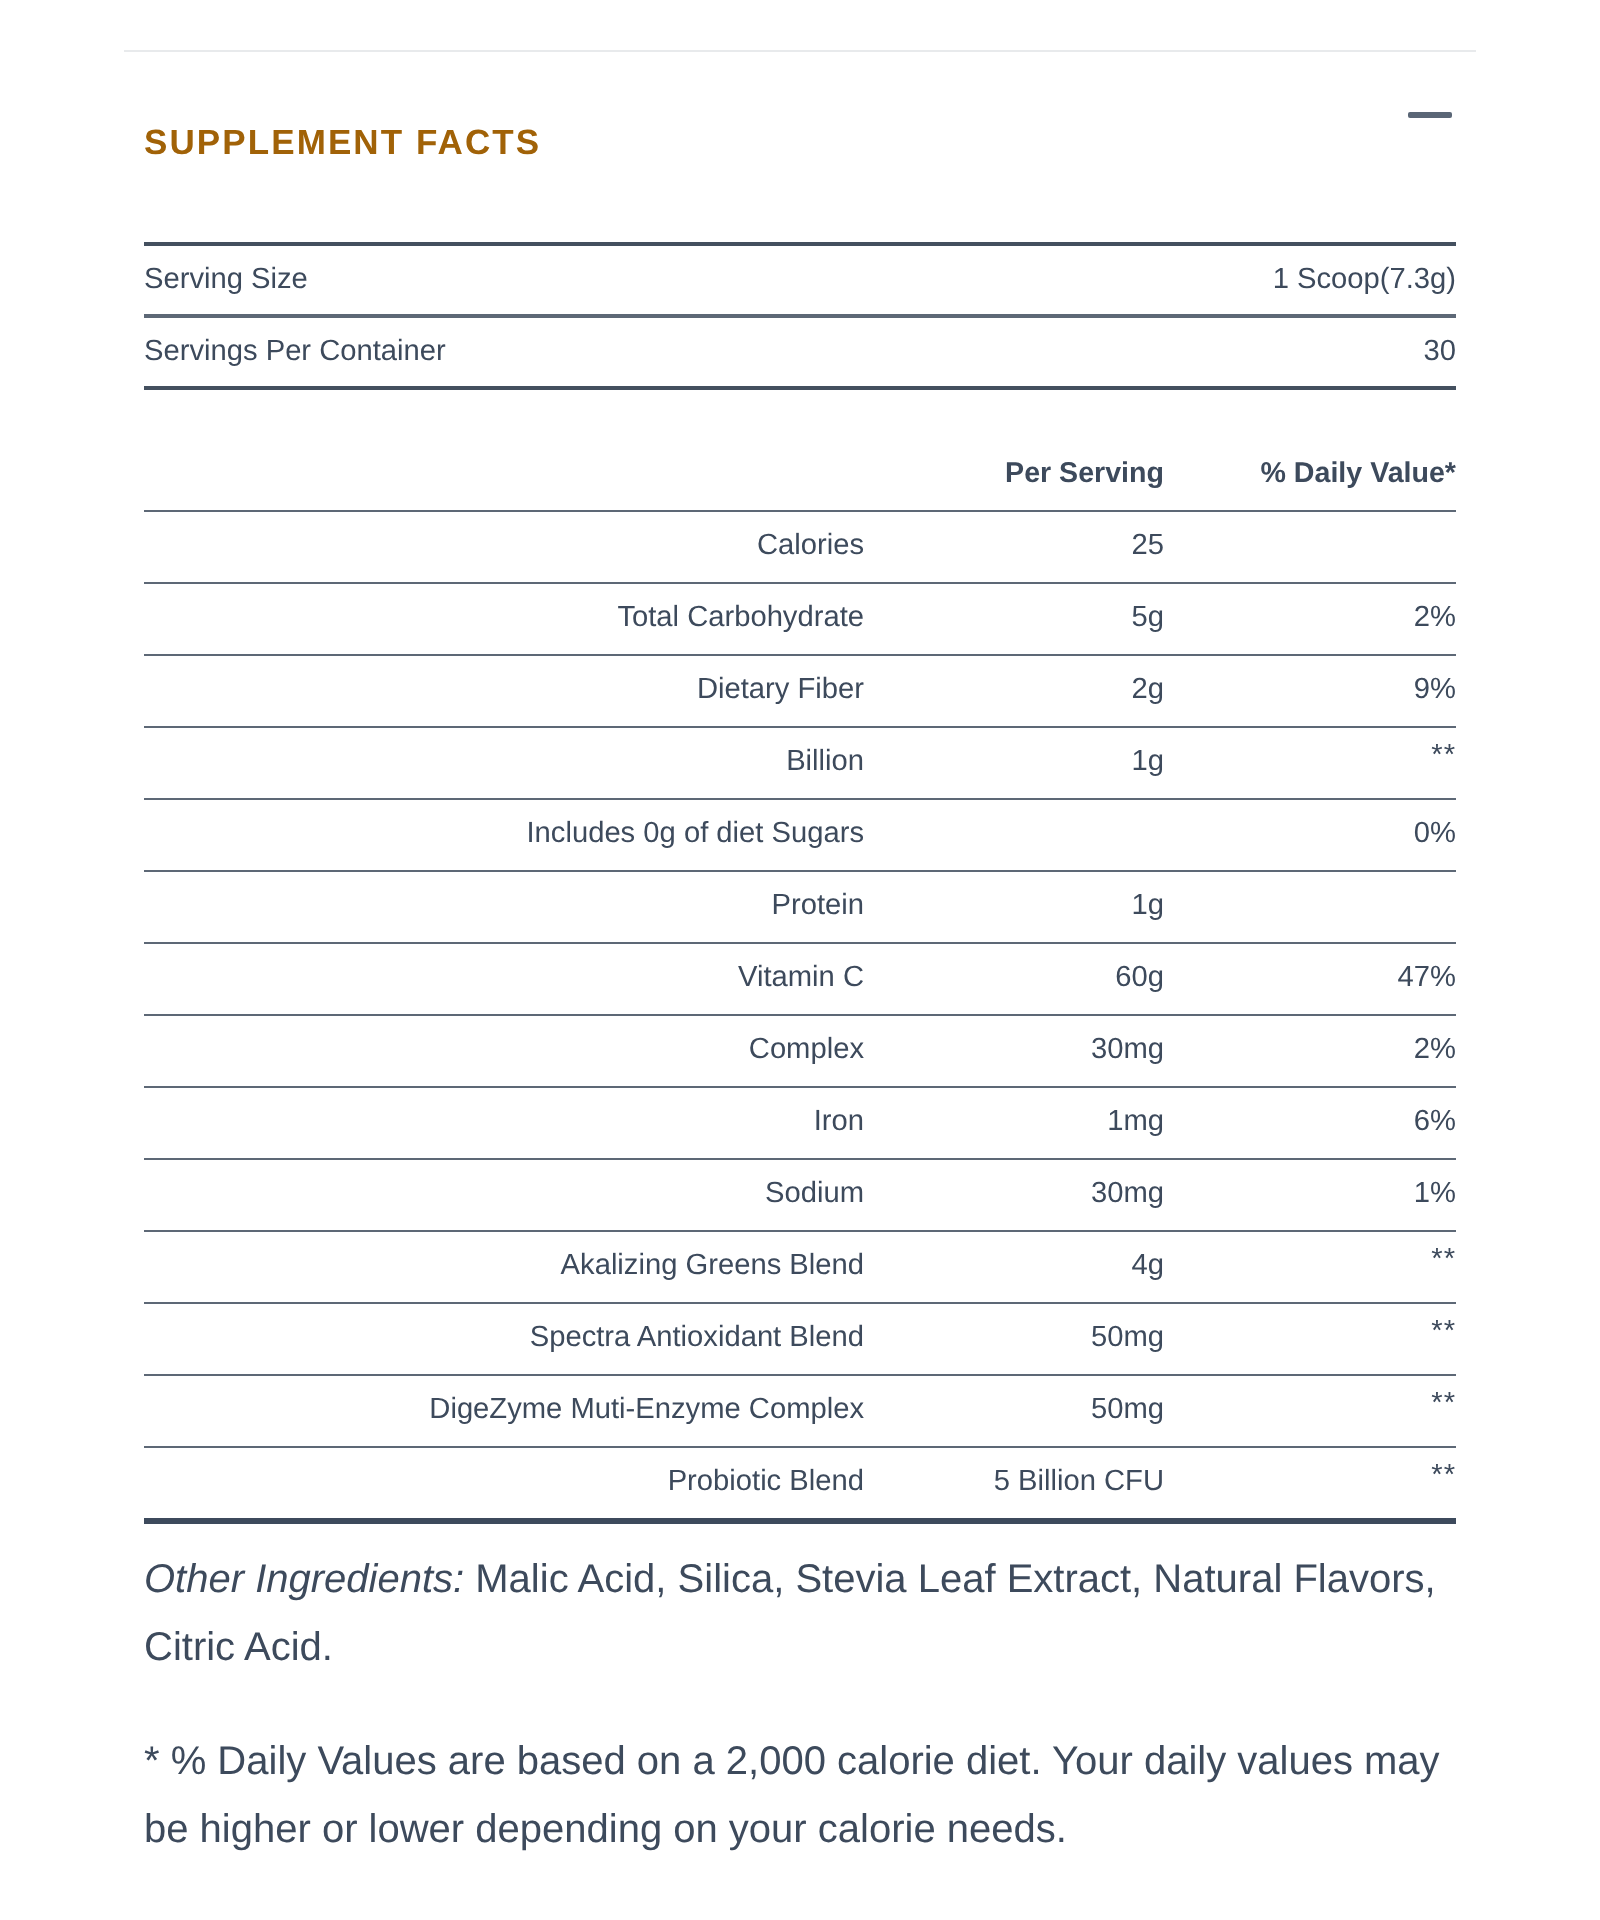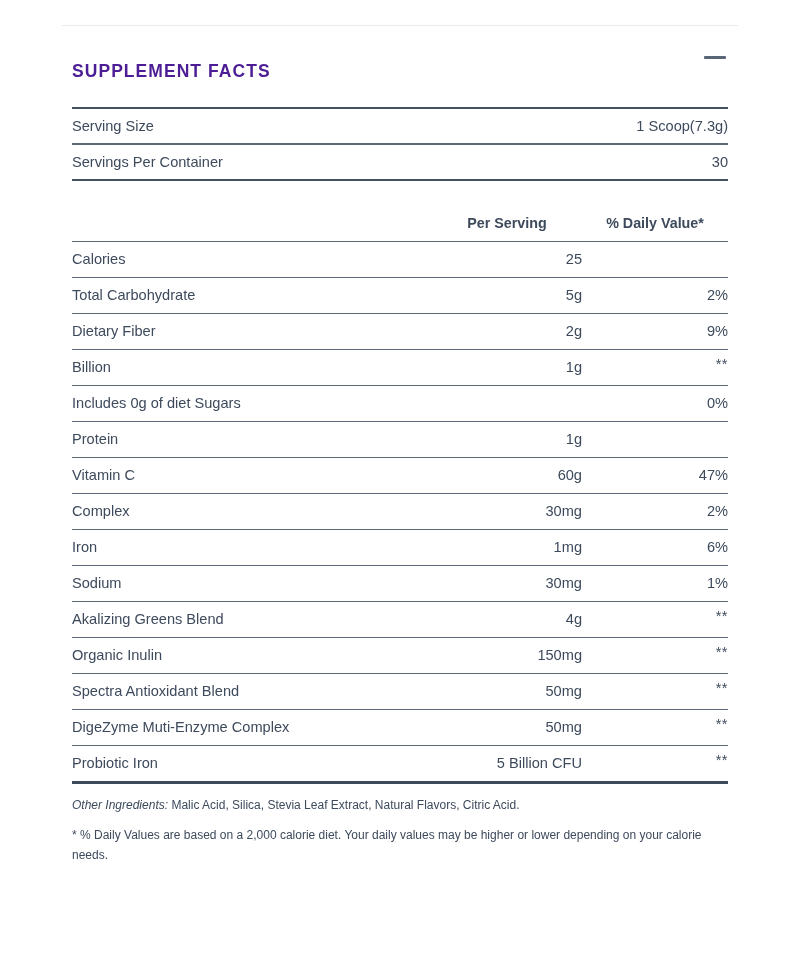--- a/index.html
+++ b/index.html
@@ -32,21 +32,21 @@
   .panel-header {
     display: flex;
     align-items: center;
     justify-content: space-between;
     height: 62px;
   }
   .panel-title {
     font-size: 17.5px;
     font-weight: bold;
     letter-spacing: 0.06em;
-    color: #4c1d95;
+    color: #a16207;
     white-space: nowrap;
     margin-top: 28px;
   }
   .collapse-toggle {
     width: 26px;
     height: 26px;
     display: flex;
     align-items: center;
     justify-content: center;
     background: none;
@@ -60,21 +60,21 @@
     background: #5a6676;
     border-radius: 1px;
   }
 
   
   .rule-heavy  { height: 2px; background: #44505f; }
   .rule-thick  { height: 3px; background: #3d4a5c; }
   .rule-medium { height: 2px; background: #5d6876; }
 
   
-  .serving-block { margin-top: 19px; }
+  .serving-block { margin-top: 33px; }
   .serving-row {
     display: flex;
     align-items: center;
     justify-content: space-between;
     height: 34px;
     font-size: 14.6px;
   }
 
   
   .facts-table {
@@ -92,49 +92,49 @@
     font-size: 14.6px;
     font-weight: normal;
     padding: 0;
     height: 36px;
     vertical-align: middle;
     color: #3d4a5c;
   }
   .facts-table th {
     font-weight: bold;
     font-size: 14.3px;
-    text-align: center;
+    text-align: right;
     height: 30px;
     padding-bottom: 6px;
   }
   .facts-table th.h-name { text-align: left; }
 
-  .facts-table td.t-name { text-align: left; }
+  .facts-table td.t-name { text-align: right; }
   .facts-table td.t-val  { text-align: right; }
 
   .facts-table tbody tr { border-top: 1.6px solid #5d6876; }
   .facts-table tbody tr:first-child { border-top: none; }
 
   .facts-table thead tr { border-bottom: 1.6px solid #5d6876; }
 
   .dagger {
     letter-spacing: 0.5px;
     font-size: 14px;
     position: relative;
     top: -3px;
   }
 
   
   .footnotes { margin-top: 11px; }
   .footnote {
-    font-size: 12px;
+    font-size: 20px;
     line-height: 1.72;
     color: #3d4a5c;
   }
-  .footnote + .footnote { margin-top: 9px; }
+  .footnote + .footnote { margin-top: 22px; }
   .footnote .lead { font-style: italic; font-weight: normal; }
 </style>
 </head>
 <body>
 
 <div class="panel">
 
   <div class="accordion-rule top"></div>
 
   <div class="panel-header">
@@ -221,36 +221,31 @@
           <td class="t-name">Sodium</td>
           <td class="t-val">30mg</td>
           <td class="t-val">1%</td>
         </tr>
         <tr>
           <td class="t-name">Akalizing Greens Blend</td>
           <td class="t-val">4g</td>
           <td class="t-val dagger">**</td>
         </tr>
         <tr>
-          <td class="t-name">Organic Inulin</td>
-          <td class="t-val">150mg</td>
-          <td class="t-val dagger">**</td>
-        </tr>
-        <tr>
           <td class="t-name">Spectra Antioxidant Blend</td>
           <td class="t-val">50mg</td>
           <td class="t-val dagger">**</td>
         </tr>
         <tr>
           <td class="t-name">DigeZyme Muti-Enzyme Complex</td>
           <td class="t-val">50mg</td>
           <td class="t-val dagger">**</td>
         </tr>
         <tr>
-          <td class="t-name">Probiotic Iron</td>
+          <td class="t-name">Probiotic Blend</td>
           <td class="t-val">5 Billion CFU</td>
           <td class="t-val dagger">**</td>
         </tr>
       </tbody>
   </table>
 
   <div class="rule-thick"></div>
 
   <div class="footnotes">
     <p class="footnote">

